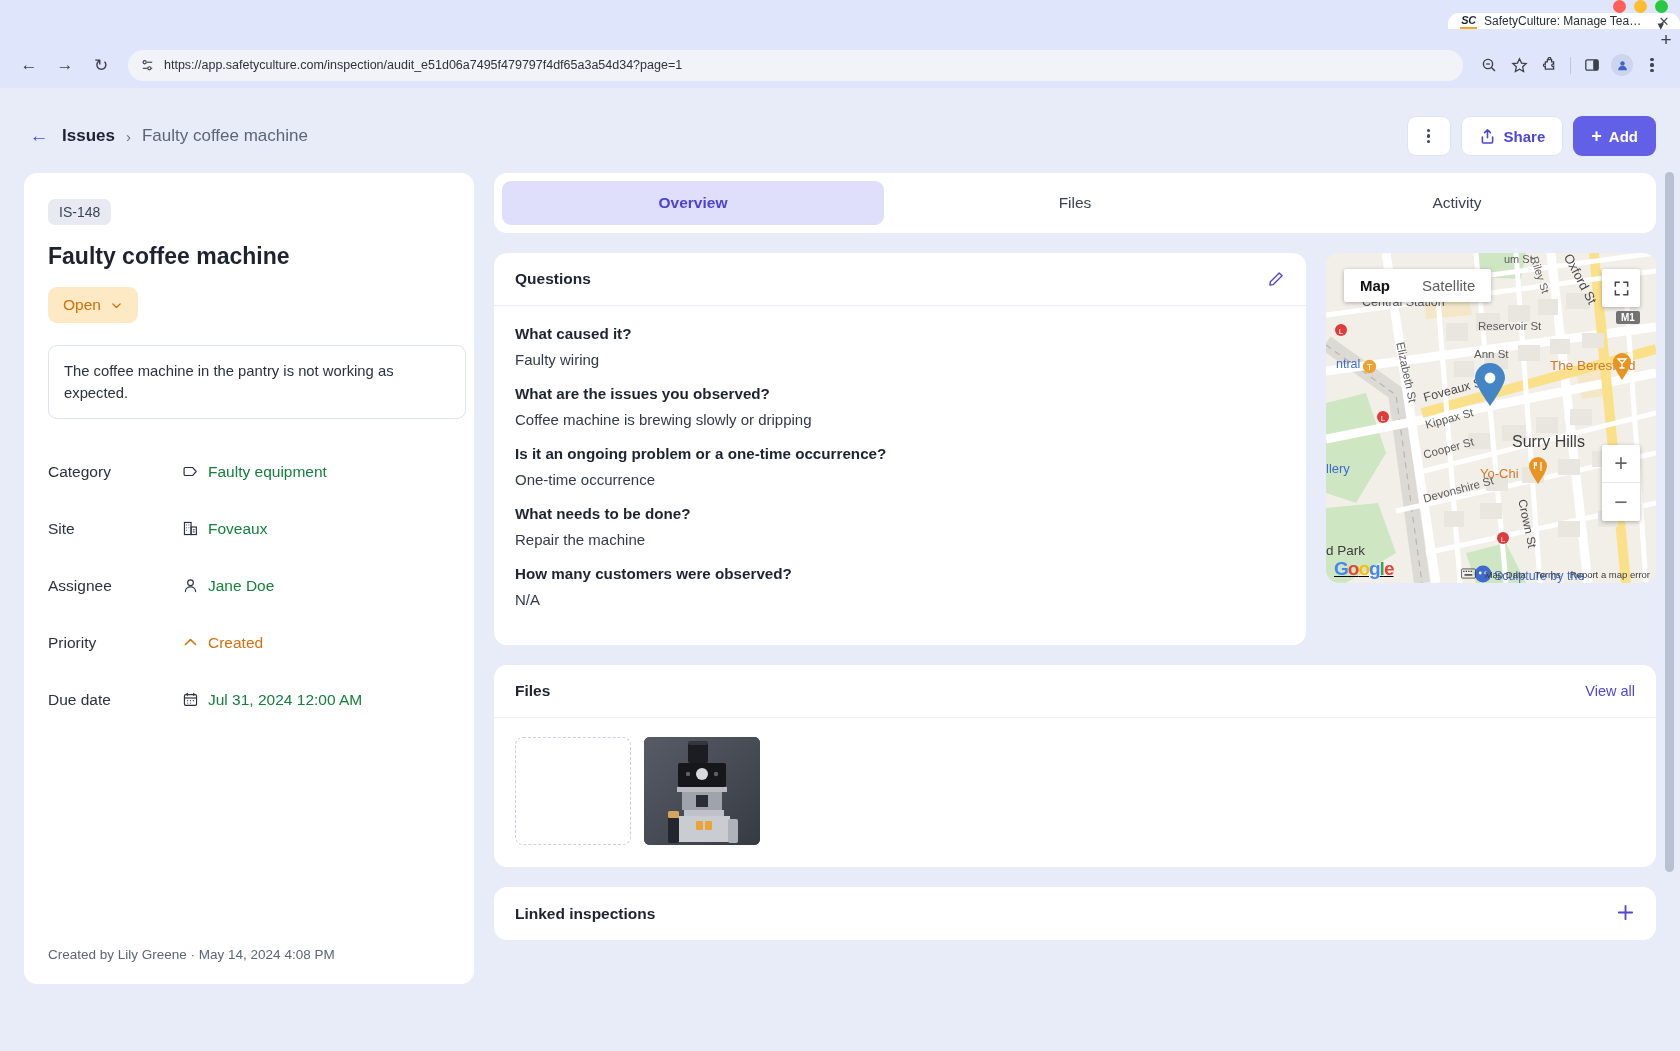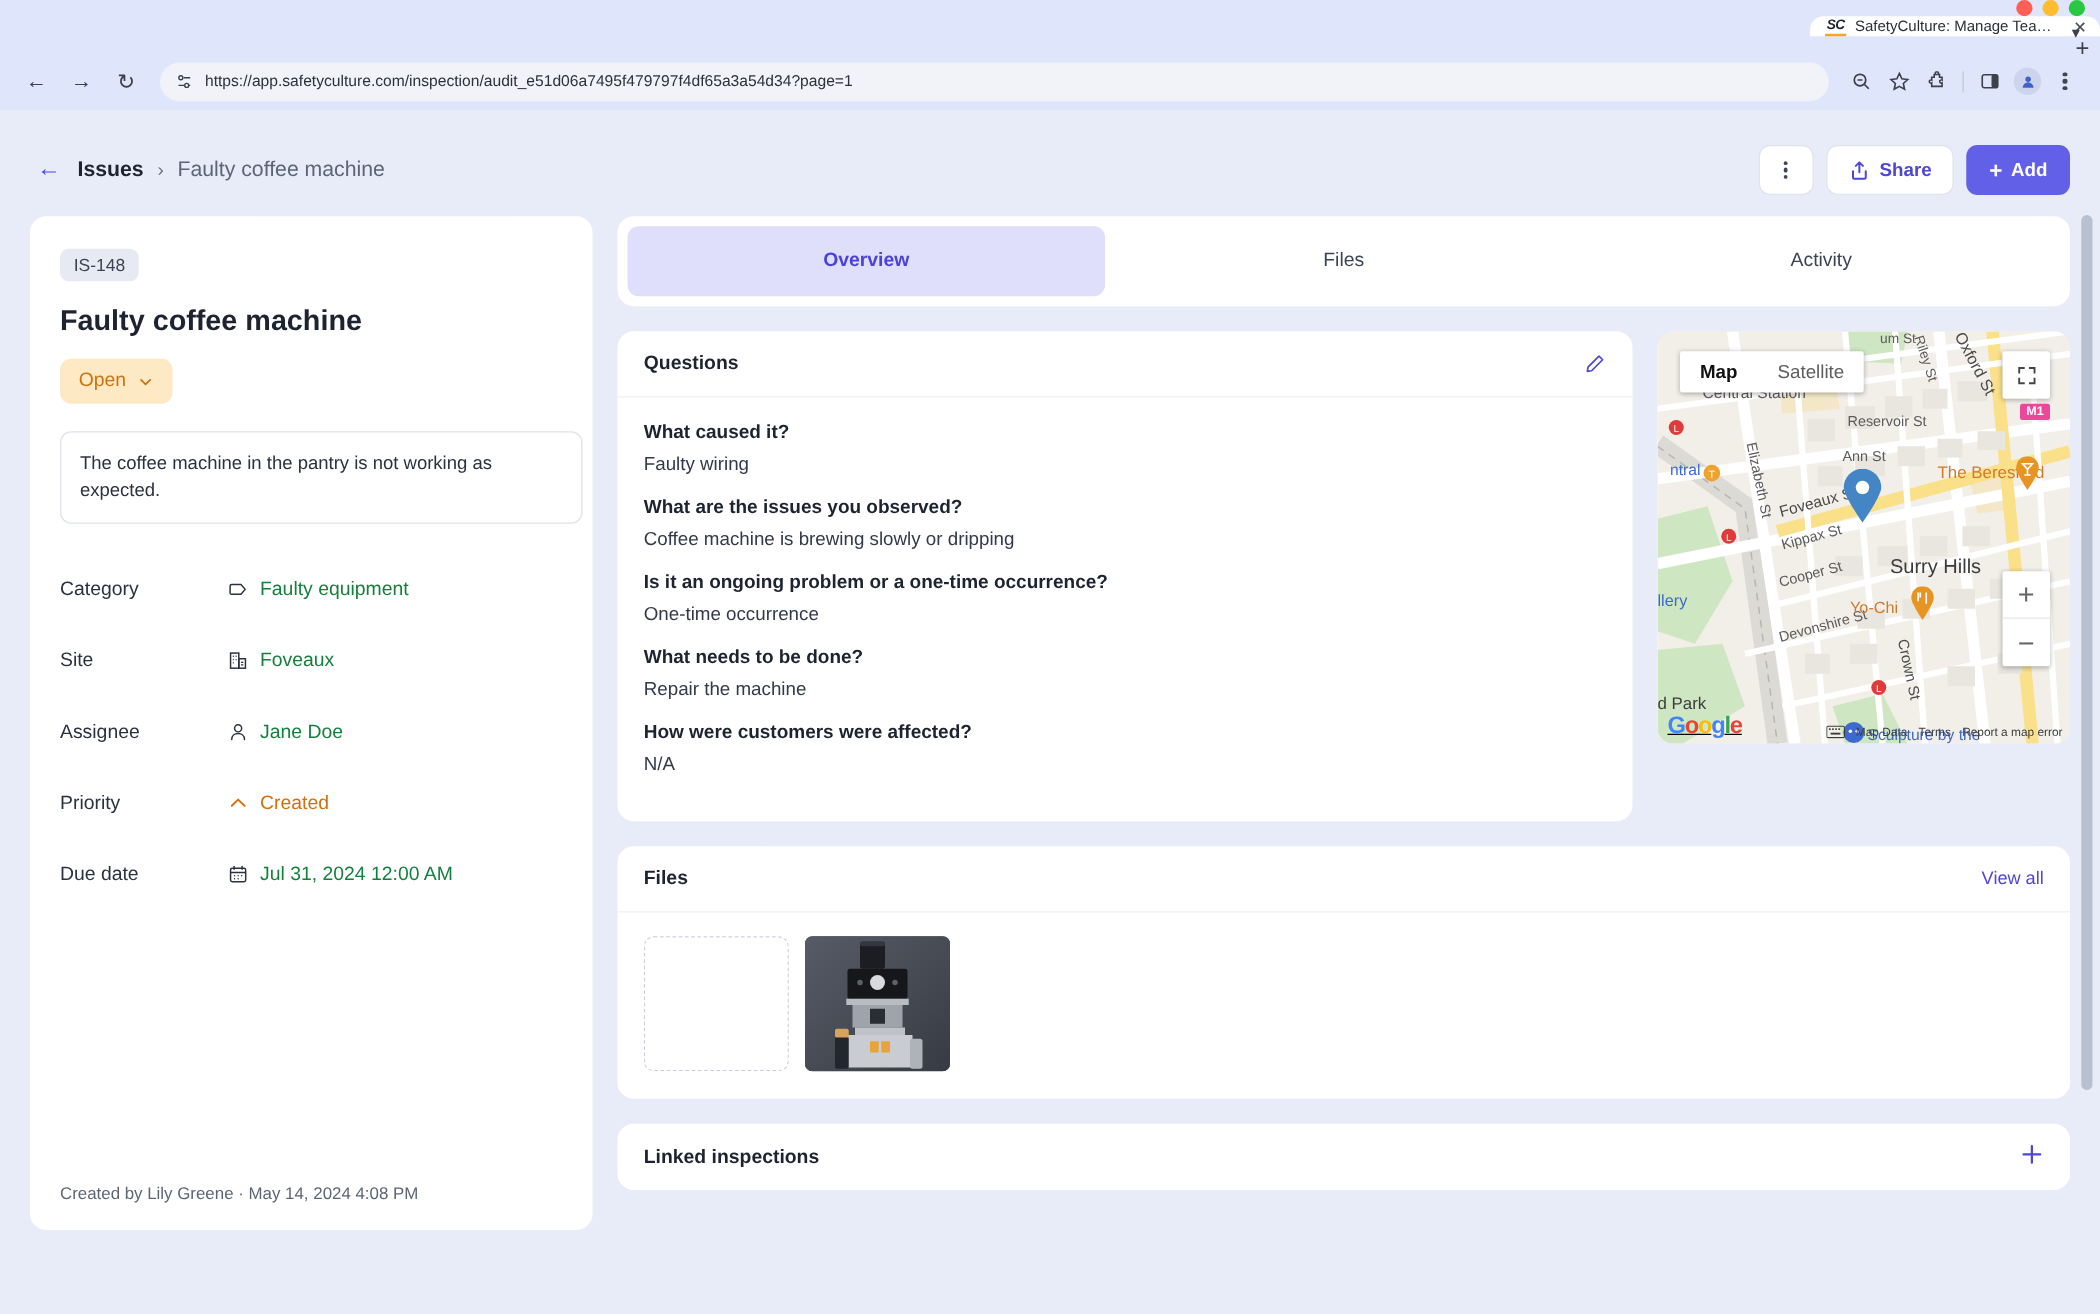--- a/index.html
+++ b/index.html
@@ -111,21 +111,21 @@
   .created-line {
     position: absolute; left: 24px; bottom: 22px;
     font-size: 13.5px; color: #5d6575;
   }
 
   
   .right-col { flex: 1; min-width: 0; display: flex; flex-direction: column; gap: 20px; position: relative; }
 
   .tabs-card { background: #fff; border-radius: 13px; padding: 8px; display: flex; gap: 0; }
   .tab-item {
-    flex: 1; height: 56px; border-radius: 9px;
+    flex: 1; height: 44px; border-radius: 9px;
     display: flex; align-items: center; justify-content: center;
     font-size: 15.5px; color: #3b4354;
   }
   .tab-item.active { background: #dfdefb; color: #4b43d9; font-weight: bold; }
 
   .row-2 { display: flex; gap: 20px; }
 
   .card { background: #fff; border-radius: 13px; }
   .card-head {
     height: 53px; display: flex; align-items: center; justify-content: space-between;
@@ -418,21 +418,21 @@
             </div>
             <div class="q-item">
               <div class="q-text">Is it an ongoing problem or a one-time occurrence?</div>
               <div class="a-text">One-time occurrence</div>
             </div>
             <div class="q-item">
               <div class="q-text">What needs to be done?</div>
               <div class="a-text">Repair the machine</div>
             </div>
             <div class="q-item">
-              <div class="q-text">How were customers were affected?</div>
+              <div class="q-text">How many customers were observed?</div>
               <div class="a-text">N/A</div>
             </div>
           </div>
         </div>
 
         <div class="map-card">
           <div class="map-view">
             <svg width="330" height="330" viewBox="0 0 330 330" style="position:absolute;top:0;left:0;">
               <rect width="330" height="330" fill="#f2efe9"></rect>
 
@@ -507,21 +507,21 @@
             <div style="position:absolute;left:96px;top:240px;font-size:11.5px;color:#5b5b5b;transform:rotate(-15deg);transform-origin:left top;">Devonshire St</div>
             <div style="position:absolute;left:186px;top:180px;font-size:16px;color:#3c3c3c;">Surry Hills</div>
             <div style="position:absolute;left:154px;top:213px;font-size:13px;color:#d07a2a;">Yo-Chi</div>
             <div style="position:absolute;left:203px;top:245px;font-size:12px;color:#4a4a4a;transform:rotate(78deg);transform-origin:left top;">Crown St</div>
             <div style="position:absolute;left:248px;top:-2px;font-size:13px;color:#4a4a4a;transform:rotate(62deg);transform-origin:left top;">Oxford St</div>
             <div style="position:absolute;left:214px;top:2px;font-size:11px;color:#5b5b5b;transform:rotate(72deg);transform-origin:left top;">Riley St</div>
             <div style="position:absolute;left:178px;top:0px;font-size:11px;color:#5b5b5b;">um St</div>
             <div style="position:absolute;left:0px;top:208px;font-size:13px;color:#3c6ad1;">llery</div>
             <div style="position:absolute;left:0px;top:290px;font-size:13.5px;color:#3c3c3c;">d Park</div>
             <div style="position:absolute;left:168px;top:316px;font-size:12.5px;color:#3c6ad1;">Sculpture by the</div>
-            <div style="position:absolute;left:290px;top:58px;background:#ec4899;color:#fff;font-size:10px;font-weight:bold;padding:1px 5px;border-radius:2px;">M1</div>
+            <div style="position:absolute;left:290px;top:58px;background:#737373;color:#fff;font-size:10px;font-weight:bold;padding:1px 5px;border-radius:2px;">M1</div>
 
             <div style="position:absolute;left:37px;top:26px;">
               <svg width="16" height="14" viewBox="0 0 16 14">
                   <polygon points="1,1 15,1 8,13" fill="#8b8f96"></polygon>
                 </svg>
             </div>
             <div style="position:absolute;left:8px;top:70px;">
               <svg width="14" height="14" viewBox="0 0 14 14">
                   <circle cx="7" cy="7" r="6" fill="#e03b3b"></circle>
                   <text x="7" y="10.5" font-size="8" fill="#fff" text-anchor="middle" font-family="sans-serif">L</text>

